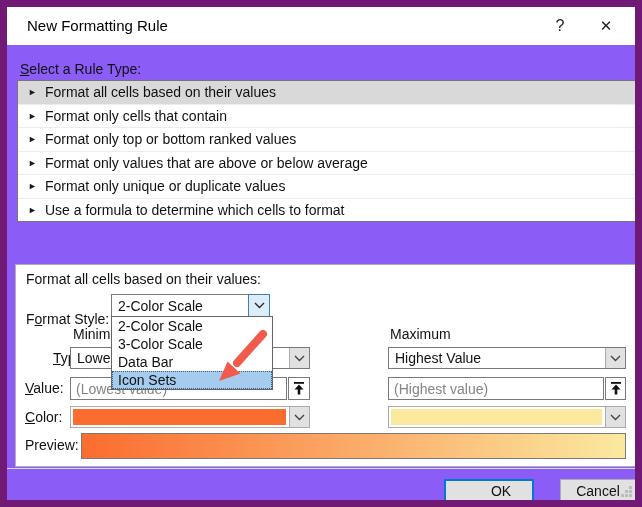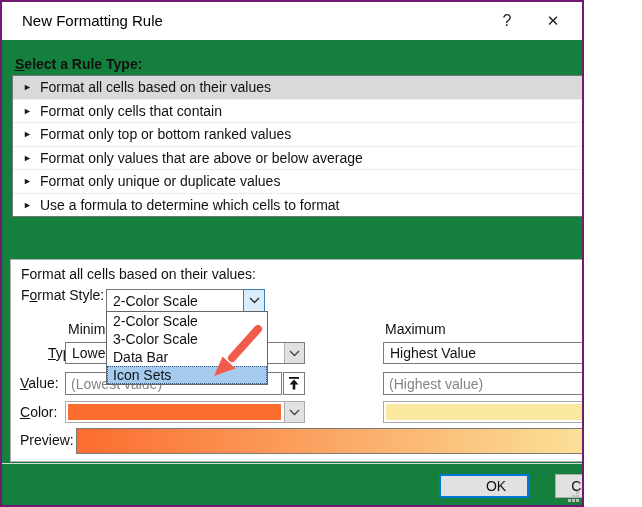--- a/index.html
+++ b/index.html
@@ -1,20 +1,20 @@
 <!DOCTYPE html>
 <html><head>
 <meta charset="utf-8">
 <style>
   * { margin:0; padding:0; box-sizing:border-box; }
   html,body { width:642px; height:507px; }
   body { font-family:"Liberation Sans", sans-serif; font-size:14px; color:#111; }
 
-  .dialog { position:relative; width:584px; height:507px; background:#15803d;
-            border:2px solid #701a75; overflow:hidden; }
+  .dialog { position:relative; width:642px; height:507px; background:#8b5cf6;
+            border:7px solid #701a75; overflow:hidden; }
 
   
   .titlebar { position:absolute; left:0; top:0; width:100%; height:38px; background:#fff; }
   .title { position:absolute; left:20px; top:0; line-height:38px; font-size:15px; color:#000; }
   .tb-btn { position:absolute; top:0; width:34px; height:38px; text-align:center; line-height:38px;
             font-size:16px; color:#222; cursor:default; }
   .tb-help { right:58px; }
   .tb-close { right:12px; font-size:15px; }
 
   .lbl { position:absolute; font-size:14px; white-space:nowrap; }
@@ -77,21 +77,21 @@
 <body>
 
 <div class="dialog">
 
   <div class="titlebar">
     <div class="title">New Formatting Rule</div>
     <div class="tb-btn tb-help">?</div>
     <div class="tb-btn tb-close">✕</div>
   </div>
 
-  <div class="lbl" style="left:13px; top:54px;font-weight:bold;"><u>S</u>elect a Rule Type:</div>
+  <div class="lbl" style="left:13px; top:54px;"><u>S</u>elect a Rule Type:</div>
 
   <div class="rulelist">
     <div class="ruleitem selected">
       <span class="rule-bullet">►</span>
       <span>Format all cells based on their values</span>
     </div>
     <div class="ruleitem">
       <span class="rule-bullet">►</span>
       <span>Format only cells that contain</span>
     </div>
@@ -111,21 +111,21 @@
       <span class="rule-bullet">►</span>
       <span>Use a formula to determine which cells to format</span>
     </div>
   </div>
 
 
   <div class="groupbox"></div>
 
   <div class="lbl bold" style="left:19px; top:264px;">Format all cells based on their values:</div>
 
-  <div class="lbl" style="left:19px; top:285px;">F<u>o</u>rmat Style:</div>
+  <div class="lbl" style="left:19px; top:304px;">F<u>o</u>rmat Style:</div>
 
   <div class="combo" style="left:104px; top:287px; width:159px; height:23px;">
     <span class="val">2-Color Scale</span>
     <span class="btn open">
       <svg width="11" height="7" viewBox="0 0 11 7">
         <polyline points="1,1 5.5,5.5 10,1" fill="none" stroke="#2b2b2b" stroke-width="1.4"></polyline>
       </svg>
     </span>
   </div>
 

